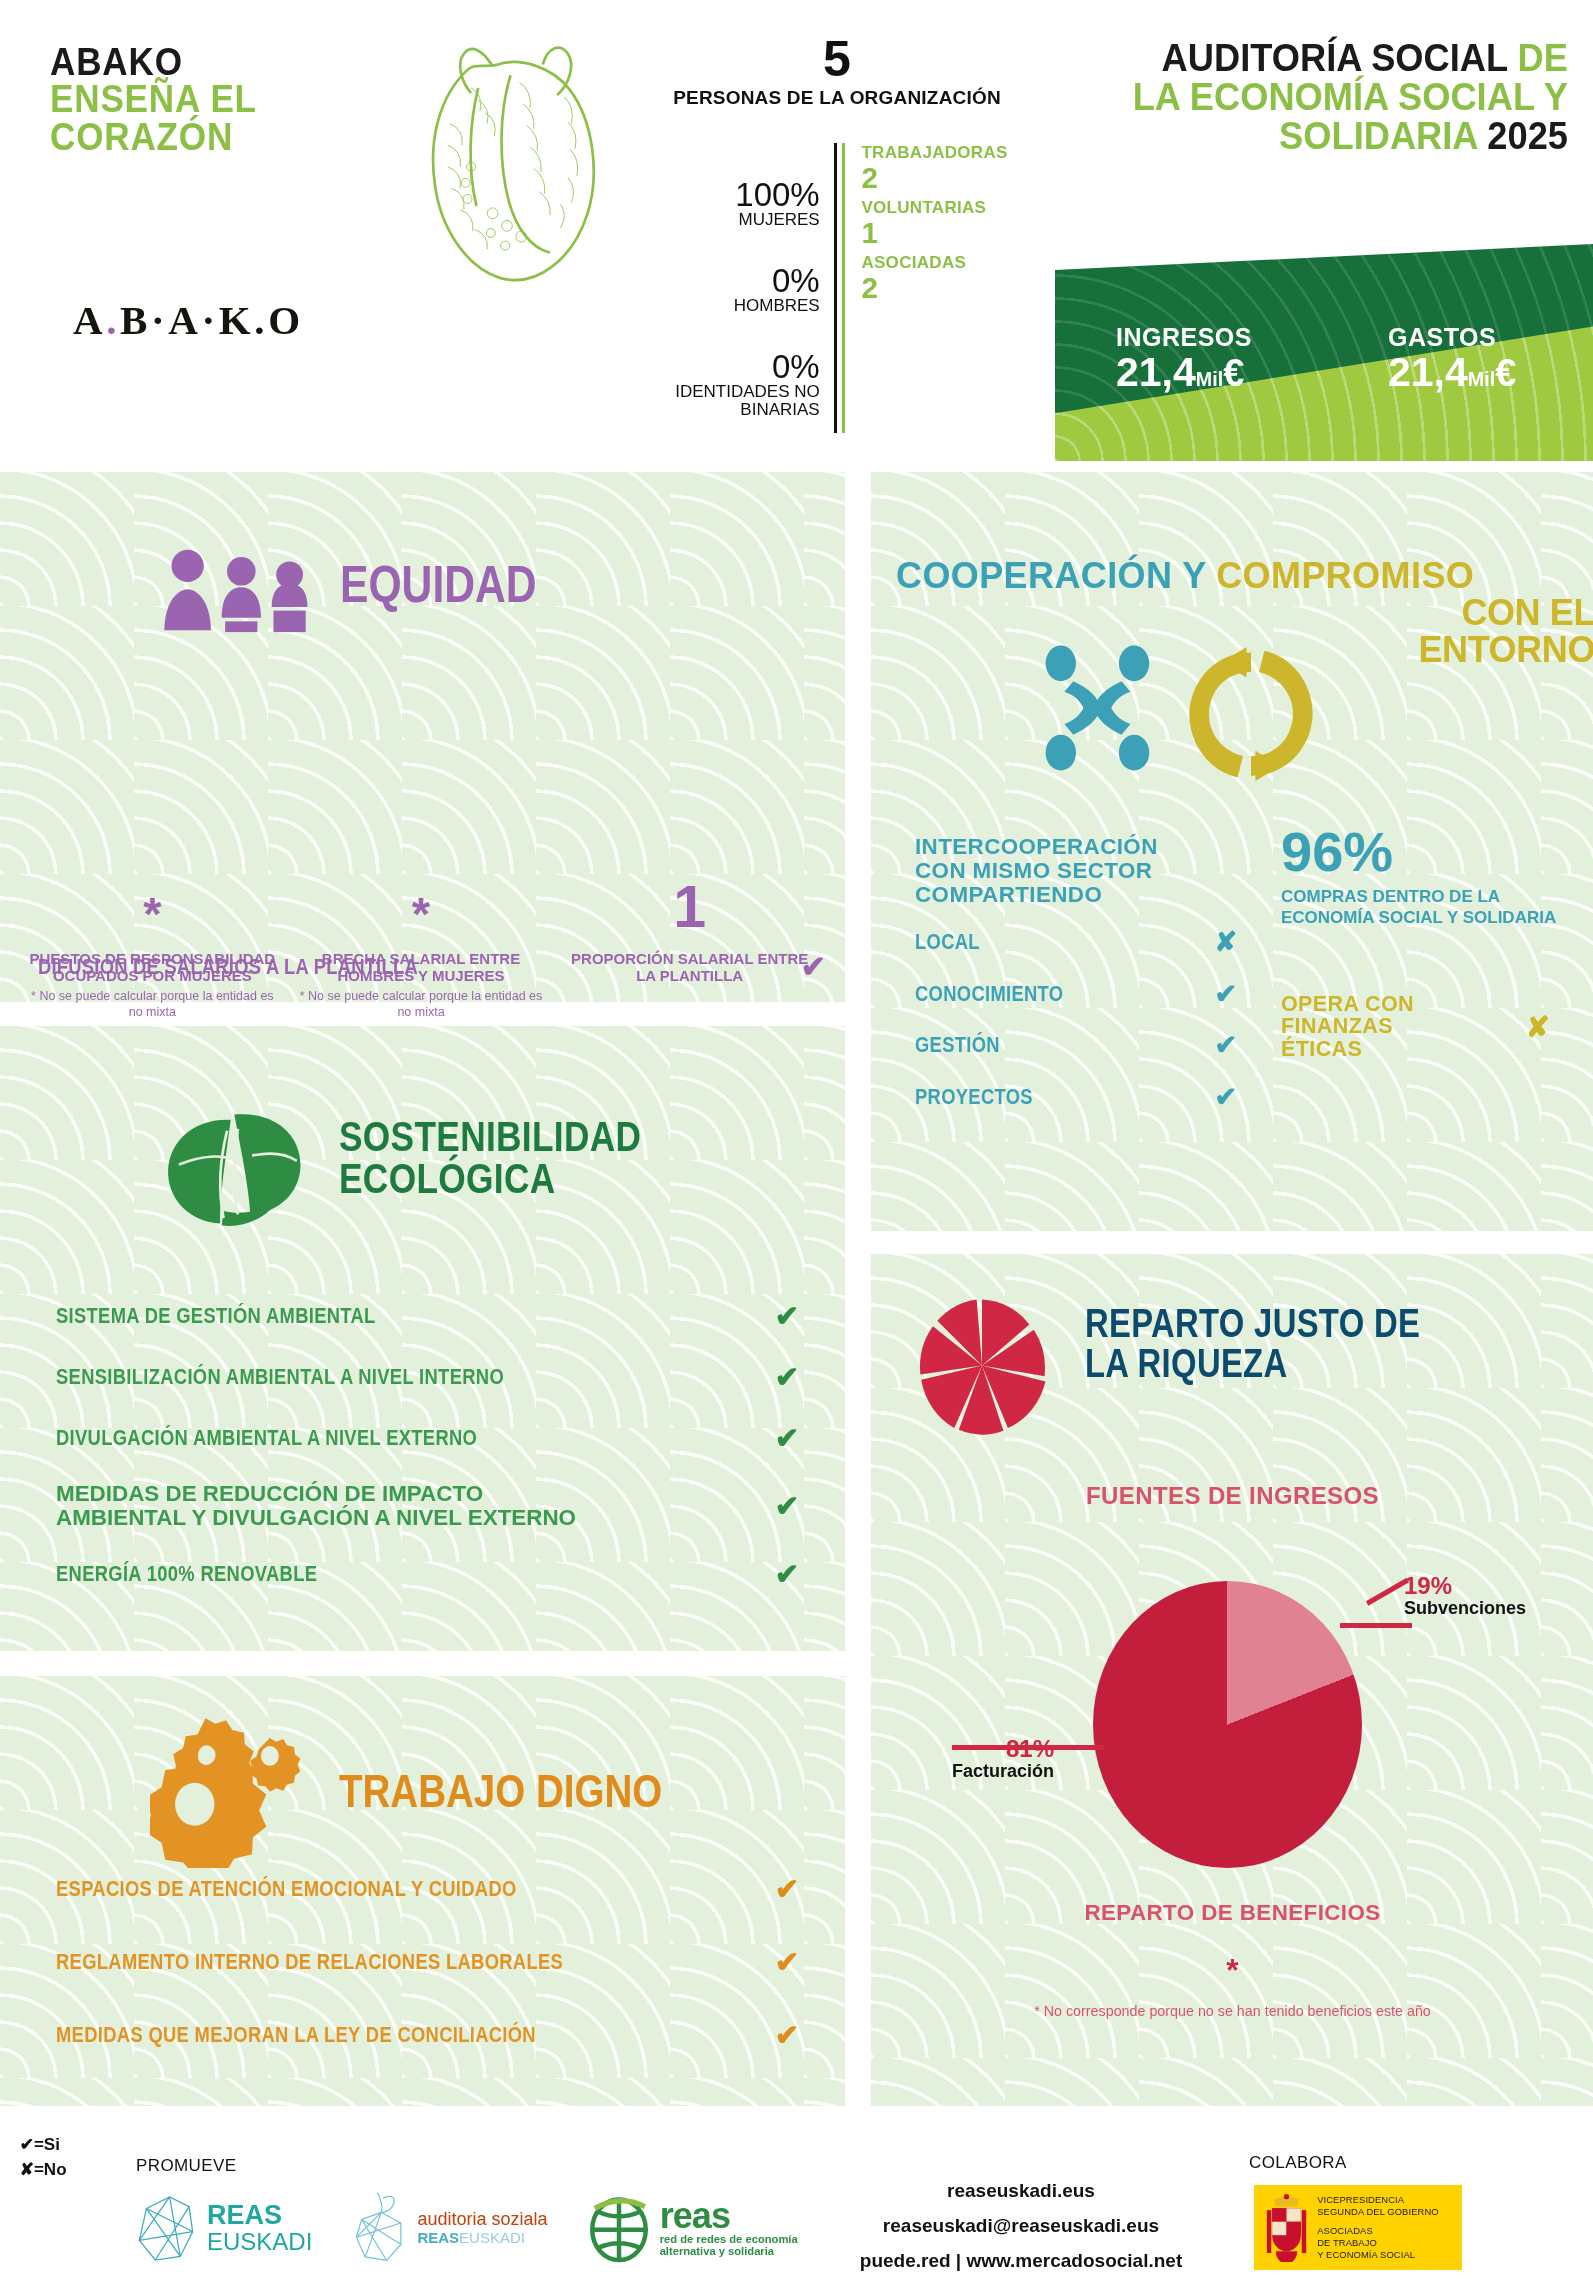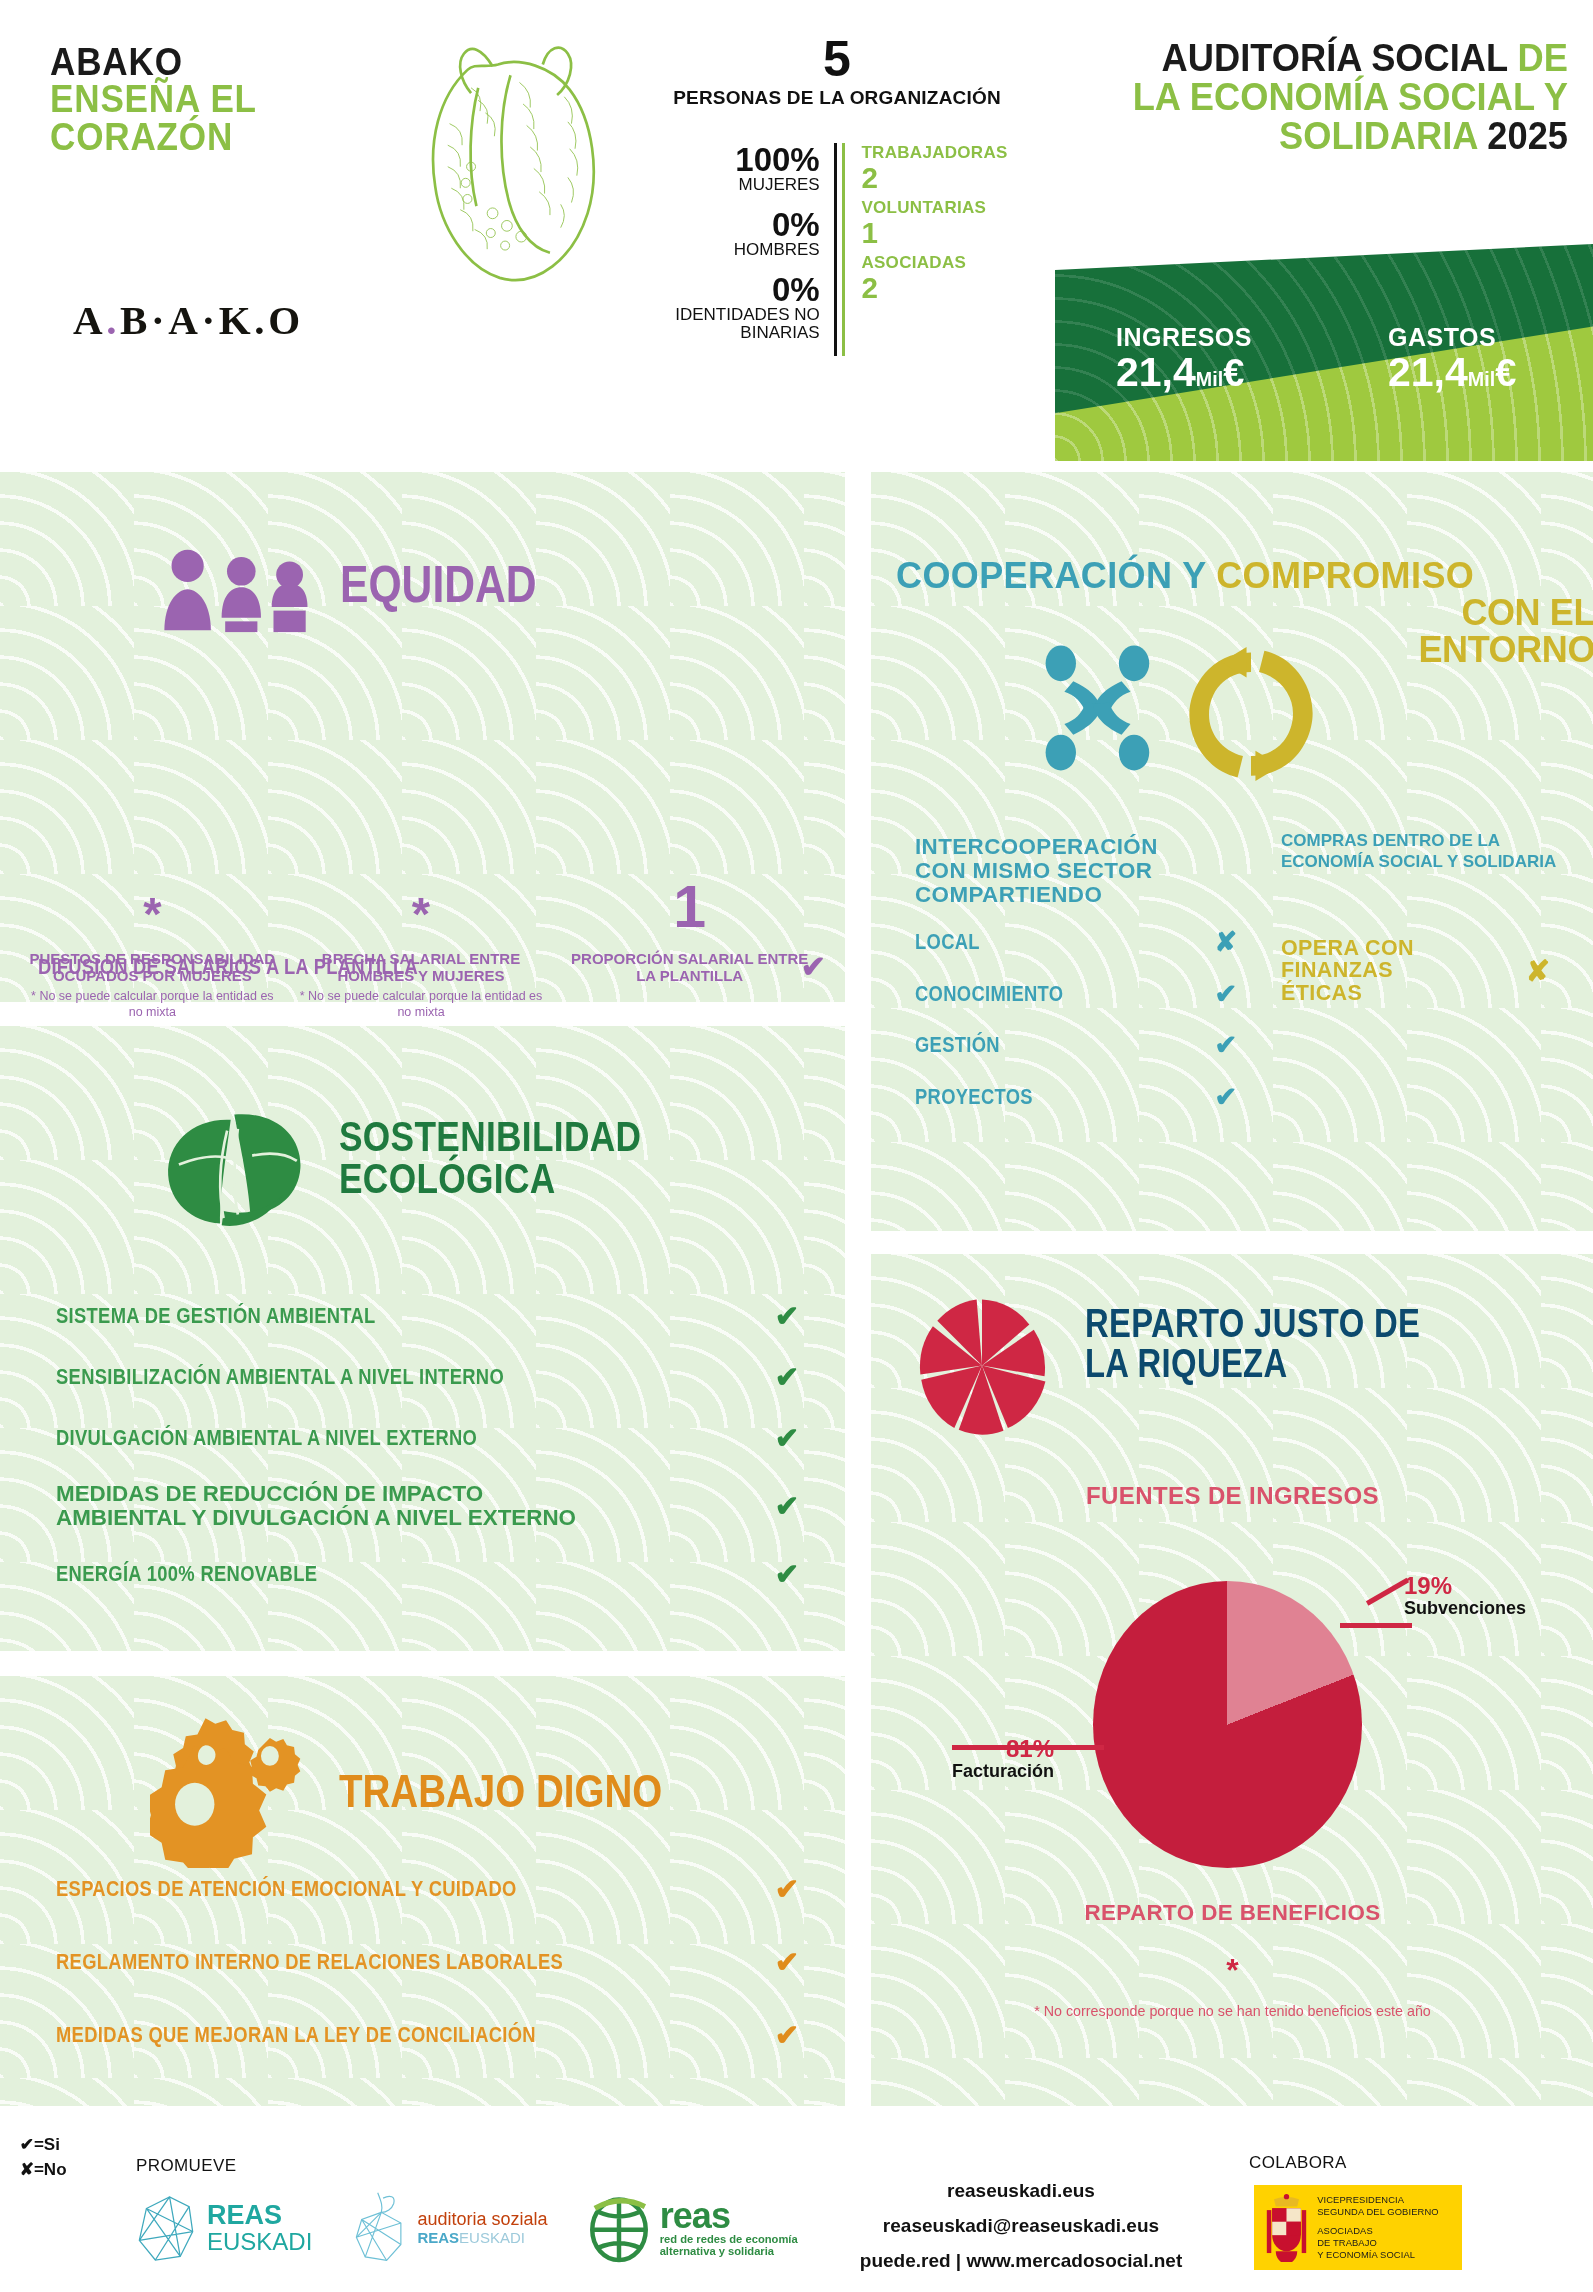--- a/index.html
+++ b/index.html
@@ -39,21 +39,21 @@
 
   
   #personas { position: absolute; left: 667px; top: 34px; width: 340px; }
   #personas-num { text-align: center; font-size: 50px; font-weight: 900; color: #111; line-height: 1; }
   #personas-label { text-align: center; font-size: 19px; font-weight: 800; color: #111;
                     line-height: 1.06; margin-top: 3.6px; letter-spacing: 0.2px; }
   #stats-grid { position: absolute; left: 667px; top: 143px; width: 358px; display: flex; }
   #stats-left { width: 170px; text-align: right; padding-right: 14.3px;
                 border-right: 3.6px solid #111; }
   #stats-right { width: 170px; padding-left: 16px; border-left: 3.6px solid #8cbf45; margin-left: 5.4px; }
-  .stat-pct { font-size: 33px; font-weight: 700; color: #111; line-height: 1.0; }
+  .stat-pct { font-size: 33px; font-weight: 400; color: #111; line-height: 1.0; margin-top: 35px; }
   .stat-sub { font-size: 17px; color: #111; line-height: 1.05; margin-bottom: 14.3px; }
   .role-name { font-size: 17px; font-weight: 800; color: #8cbf45; letter-spacing: 0.3px; }
   .role-num { font-size: 29.6px; font-weight: 800; color: #8cbf45; line-height: 1.0; margin-bottom: 5.4px; }
 
   
   #audit-title { position: absolute; right: 25px; top: 38px; width: 537px; text-align: right; }
   .aud-l { font-size: 39px; font-weight: 900; line-height: 1.0; letter-spacing: 0px;
            transform: scaleX(0.93); transform-origin: right center; white-space: nowrap; }
   .k-dark { color: #1b1b1b; }
   .k-green { color: #8cbf45; }
@@ -396,20 +396,21 @@
     <span class="t stamp">GESTIÓN</span>
     <span class="m">✔</span>
   </div>
   <div class="coop-row">
     <span class="t stamp">PROYECTOS</span>
     <span class="m">✔</span>
   </div>
 </div>
 
 <div id="coop-right">
+  <div id="coop-pct">96%</div>
   <div id="coop-pct-lab">COMPRAS DENTRO DE LA ECONOMÍA SOCIAL Y SOLIDARIA</div>
   <div id="coop-fin">
     <span class="t stamp" style="white-space:normal;transform:none;max-width:179px">OPERA CON FINANZAS ÉTICAS</span>
     <span class="m">✘</span>
   </div>
 </div>
 
 <div id="sos-icon">
   <svg width="161" height="134" viewBox="0 0 180 150">
     <g fill="#2e8c43">

